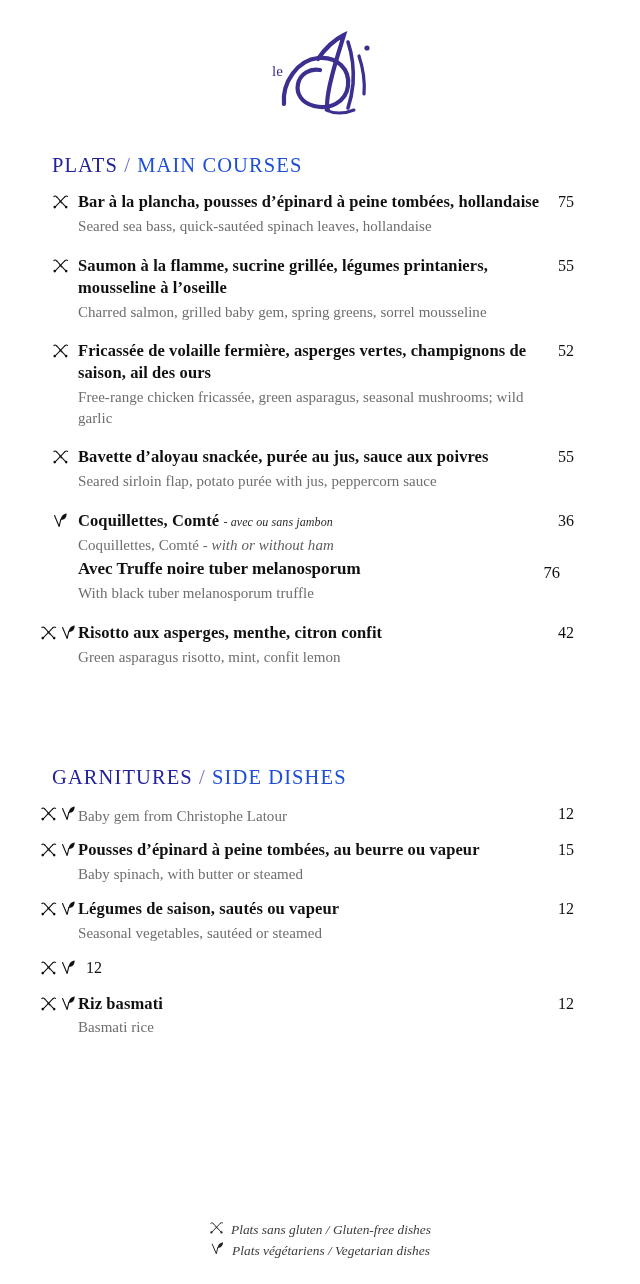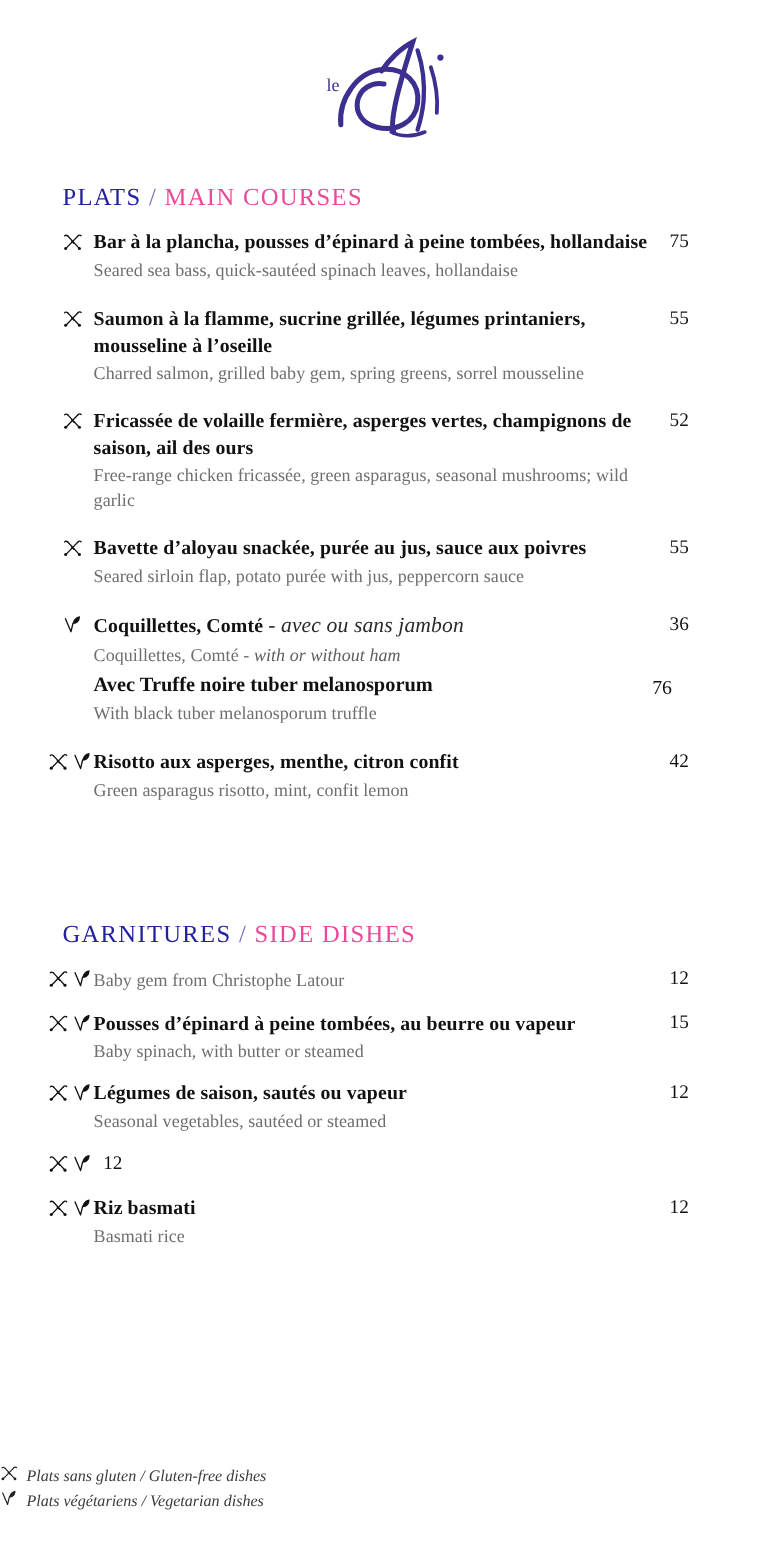--- a/index.html
+++ b/index.html
@@ -42,21 +42,21 @@
 
   .section-heading {
     font-size: 20.5px;
     letter-spacing: 1.1px;
     margin-bottom: 14px;
     font-weight: normal;
     white-space: nowrap;
   }
   .heading-fr { color: #23219c; }
   .heading-sep { color: #6f6dc4; }
-  .heading-en { color: #ec4899; }
+  .heading-en { color: #1d4ed8; }
 
   
   .item {
     position: relative;
     margin-bottom: 18px;
   }
   .item-garniture { margin-bottom: 13px; }
 
   .item-row {
     display: flex;
@@ -87,21 +87,21 @@
   .name {
     font-size: 16.5px;
     font-weight: bold;
     line-height: 1.33;
     color: #111111;
     letter-spacing: 0.1px;
   }
   .name .suffix-it {
     font-weight: normal;
     font-style: italic;
-    font-size: 18px;
+    font-size: 12px;
     color: #2a2a2a;
   }
 
   .desc {
     font-size: 15px;
     color: #6e6e6e;
     line-height: 1.38;
     margin-top: 3px;
     letter-spacing: 0.05px;
   }
@@ -134,21 +134,21 @@
   }
 
   
   .legend {
     position: absolute;
     left: 0;
     right: 0;
     bottom: 22px;
     display: flex;
     flex-direction: column;
-    align-items: flex-start;
+    align-items: center;
   }
   .legend-row {
     display: flex;
     align-items: center;
     font-style: italic;
     font-size: 13.4px;
     color: #3a3a3a;
     line-height: 1.5;
   }
   .legend-ico {

